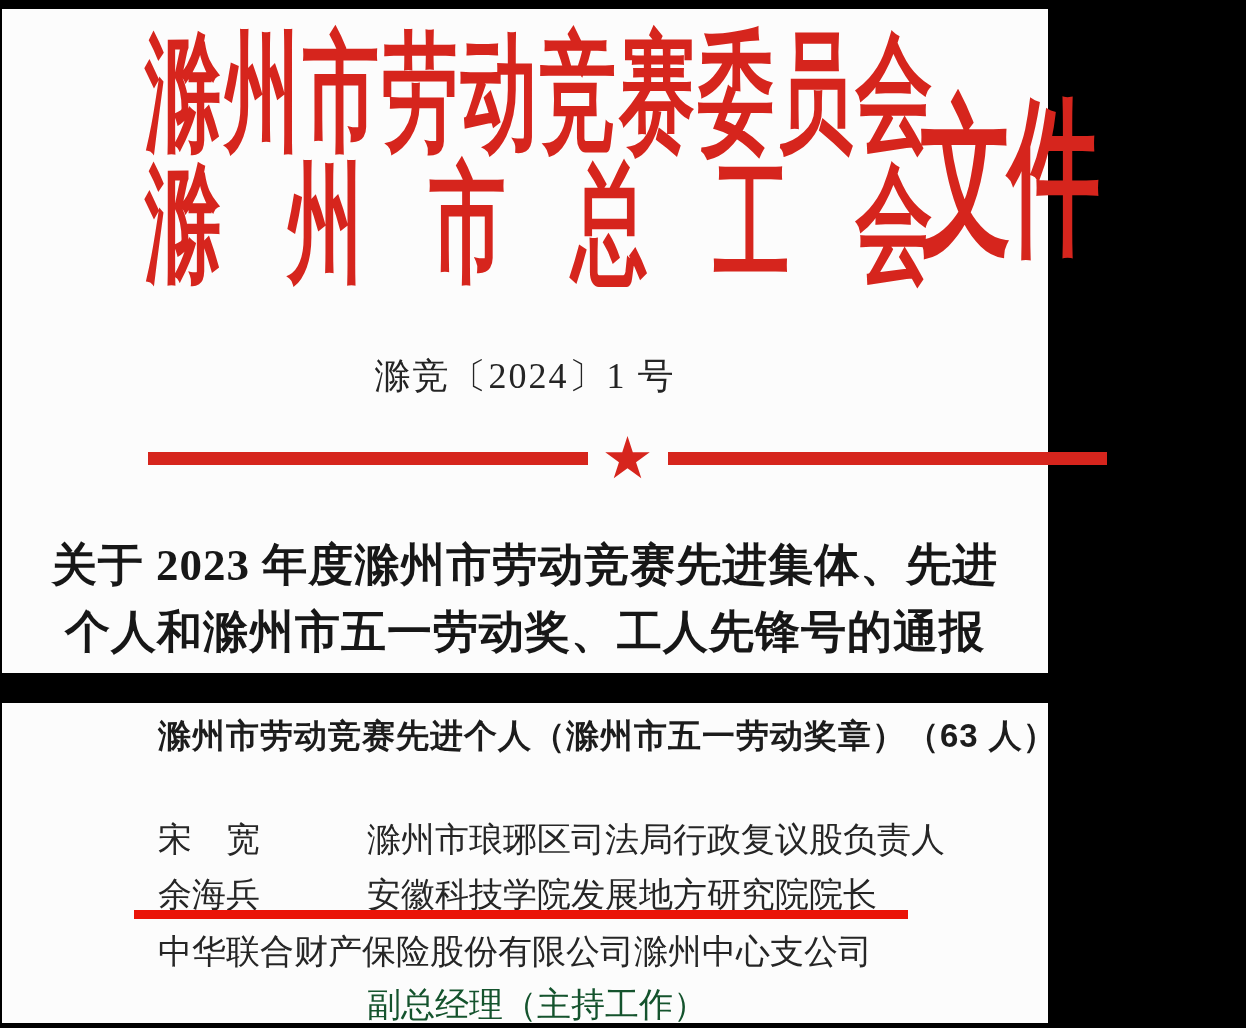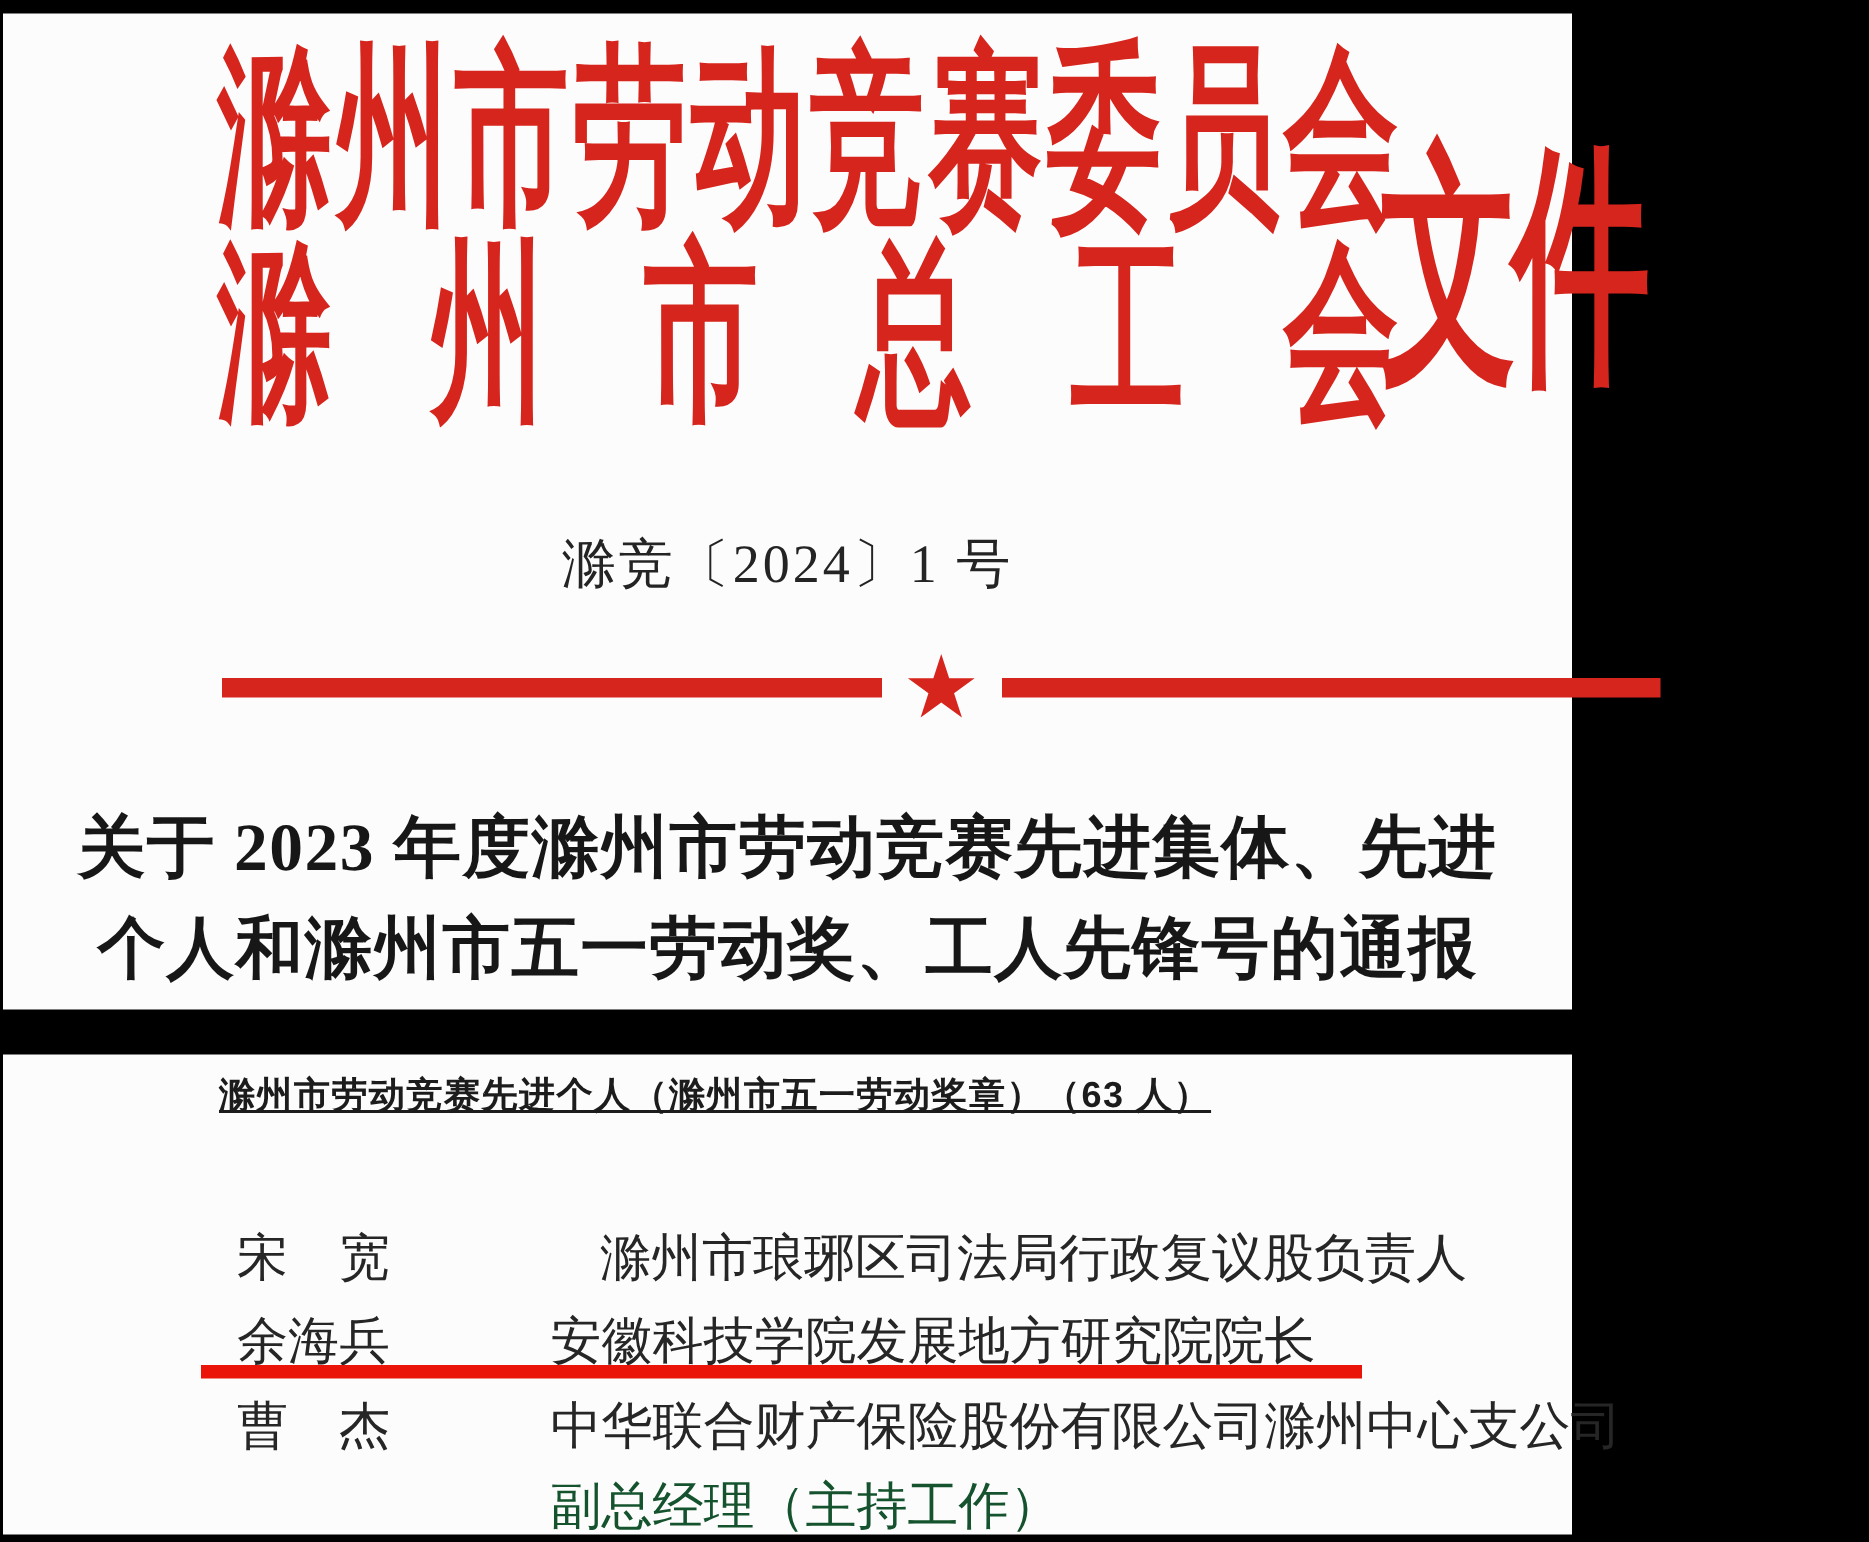--- a/index.html
+++ b/index.html
@@ -48,31 +48,31 @@
     margin:0 14px; font-family:"DejaVu Sans",sans-serif;
   }
   .title-block {
     position:absolute; left:0; top:523px; width:100%;
     text-align:center; font-size:45px; font-weight:bold;
     color:#171717; line-height:67px; letter-spacing:1px;
   }
 
   
   .list-header {
-    position:absolute; left:144px; top:11px;
+    position:absolute; left:156px; top:11px;
     font-family:"Liberation Sans","DejaVu Sans",sans-serif;
-    font-weight:700; font-size:24px; color:#1c1c1c;
-    letter-spacing:1px; white-space:nowrap;text-decoration:underline;
+    font-weight:700; font-size:33px; color:#1c1c1c;
+    letter-spacing:1px; white-space:nowrap;
   }
   .entry-row {
     position:absolute; left:156px; display:flex;
     font-size:34px; line-height:42px; color:#262626; white-space:nowrap;
   }
   .row-0 { top:61px; }
-  .row-1 { top:116px;gap:33px; }
+  .row-1 { top:116px; }
   .row-2 { top:171px; }
   .row-3 { top:228px; }
   .name-cell { width:209px; display:flex; white-space:pre; }
   .cont-row {
     position:absolute; left:365px; top:281px;
     font-size:34px; line-height:42px; color:#14532d; white-space:nowrap;
   }
   .red-underline {
     position:absolute; left:132px; top:207px;
     width:774px; height:9px; background:#ea1408;
@@ -117,21 +117,17 @@
     <div class="name-cell">
       <span>余海兵</span>
       <span></span>
     </div>
     <div class="desc">安徽科技学院发展地方研究院院长</div>
   </div>
 
   <div class="red-underline"></div>
 
   <div class="entry-row row-3">
-    <div class="name-cell">
-      <span>曹　杰</span>
-      <span></span>
-    </div>
     <div class="desc">中华联合财产保险股份有限公司滁州中心支公司</div>
   </div>
 
   <div class="cont-row">副总经理（主持工作）</div>
 </section>
 
 </body></html>

